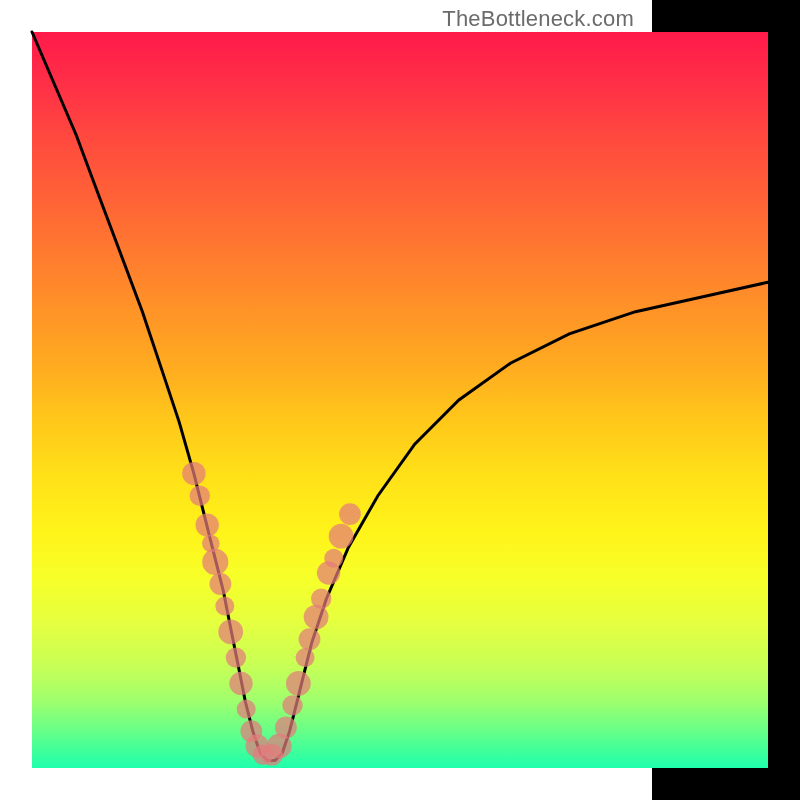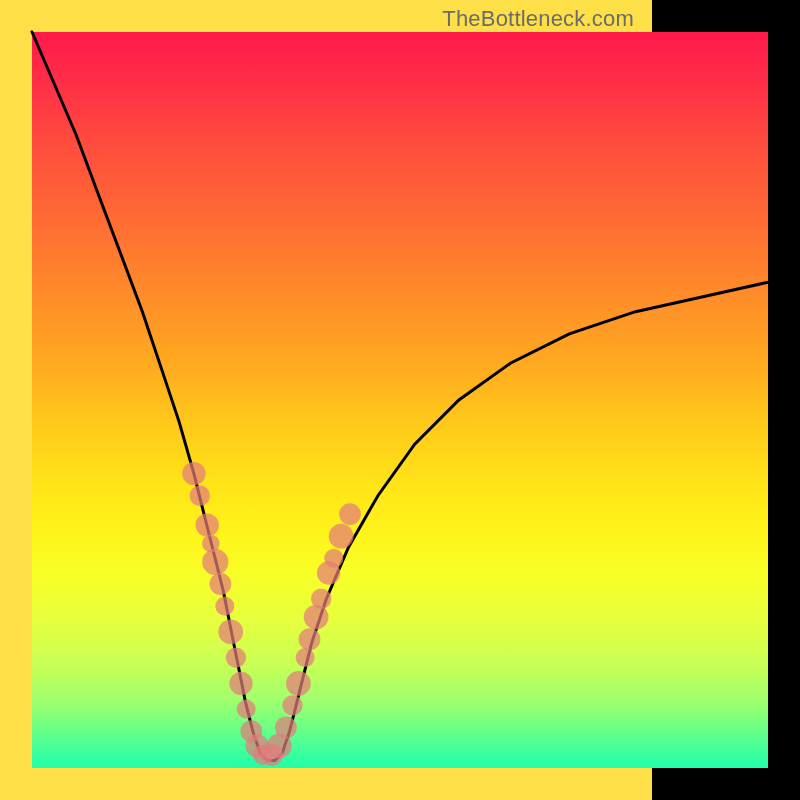--- a/index.html
+++ b/index.html
@@ -10,21 +10,21 @@
     background: #000;
     overflow: hidden;
     font-family: Arial, Helvetica, sans-serif;
   }
   .frame {
     position: absolute;
     left: 0;
     top: 0;
     width: 652px;
     height: 800px;
-    background: #fde047;
+    background: #ffffff;
   }
   .plot-area {
     position: absolute;
     left: 32px;
     top: 32px;
     width: 736px;
     height: 736px;
     
     background: linear-gradient(
       to bottom,

